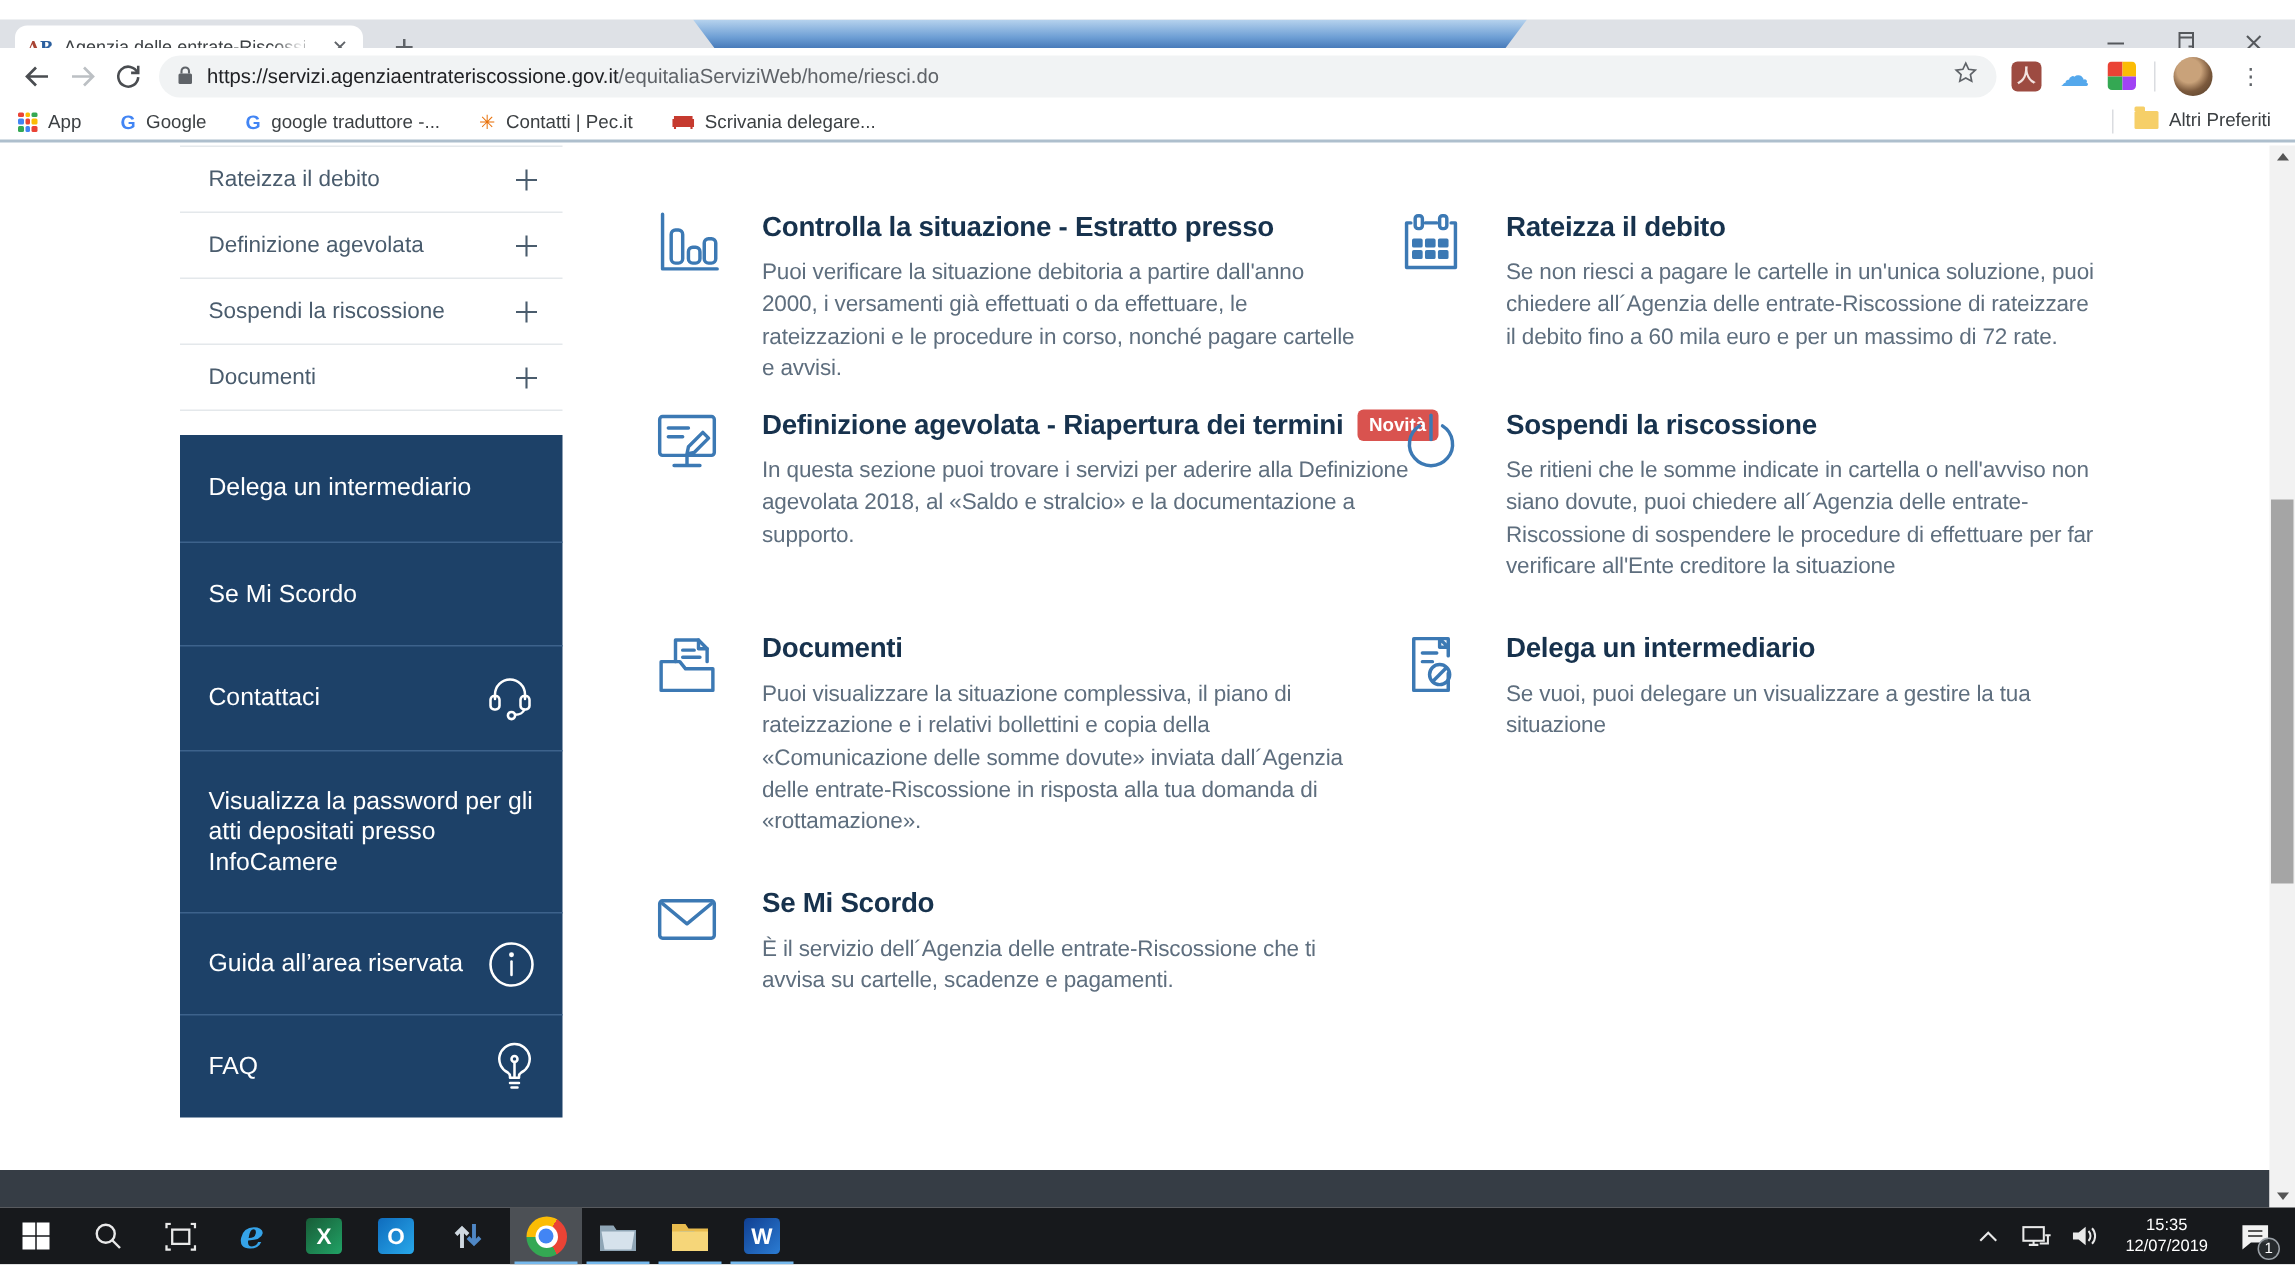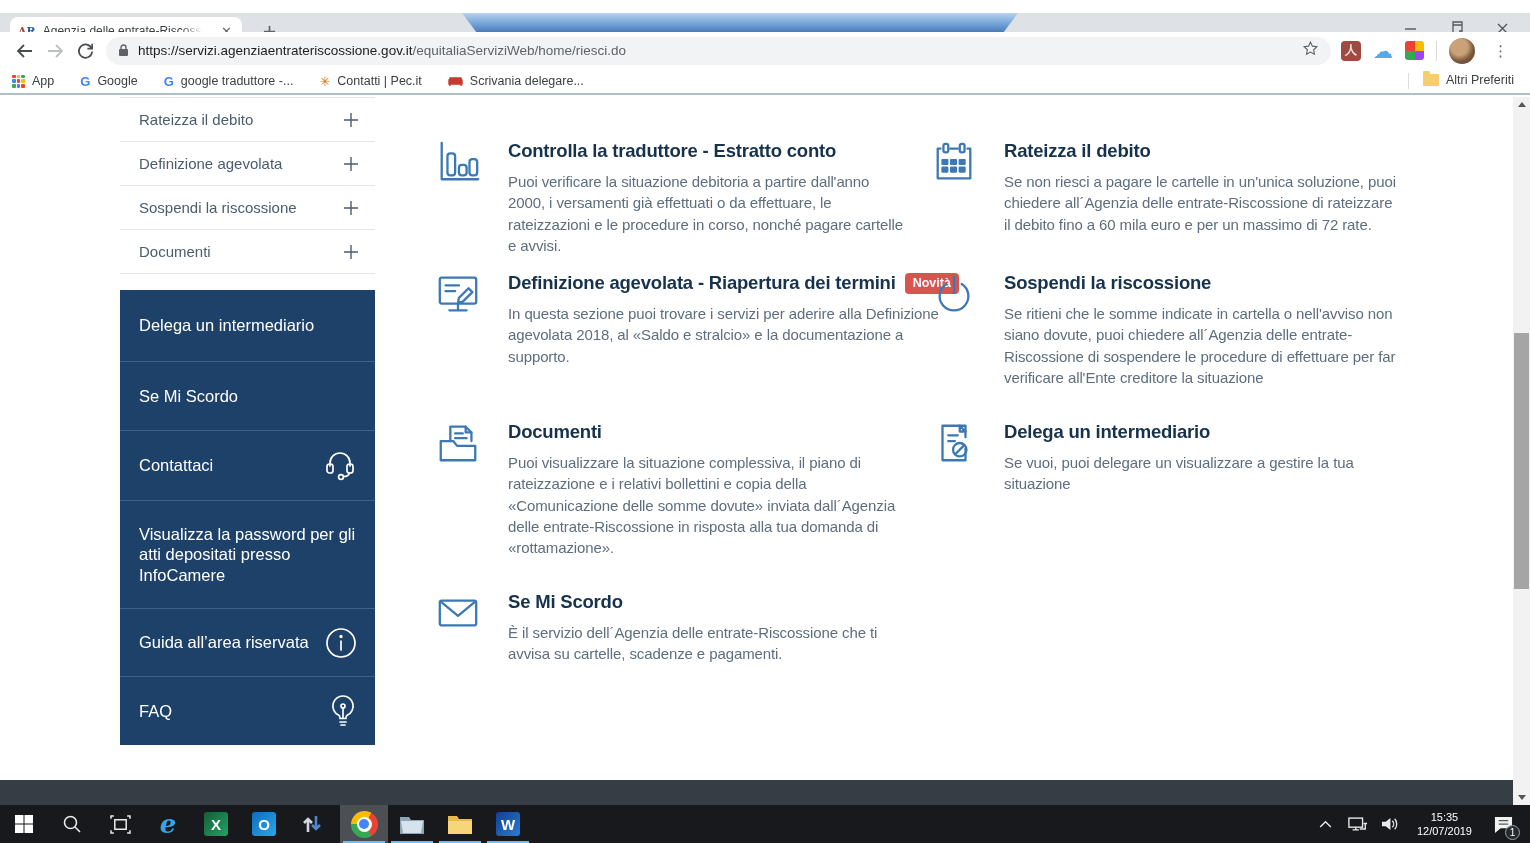--- a/index.html
+++ b/index.html
@@ -337,21 +337,21 @@
 
       <div class="card">
         <svg class="card-icon svg-blue" viewBox="0 0 48 48">
           <path d="M7 4v38 M7 42h38"></path>
           <rect x="13" y="15" width="8" height="23" rx="3"></rect>
           <rect x="25" y="27" width="8" height="11" rx="3"></rect>
           <rect x="36" y="21" width="8" height="17" rx="3"></rect>
         </svg>
         <div>
           <div class="card-title">
-              <span>Controlla la traduttore - Estratto conto</span>
+              <span>Controlla la situazione - Estratto presso</span>
             </div>
           <div class="card-desc">Puoi verificare la situazione debitoria a partire dall'anno 2000, i versamenti già effettuati o da effettuare, le rateizzazioni e le procedure in corso, nonché pagare cartelle e avvisi.</div>
         </div>
       </div>
 
       <div class="card">
         <svg class="card-icon svg-blue" viewBox="0 0 48 48">
           <path d="M10 10h-3v31h34V10h-3"></path>
           <rect x="13" y="5" width="5" height="9" rx="2"></rect>
           <rect x="30" y="5" width="5" height="9" rx="2"></rect>

